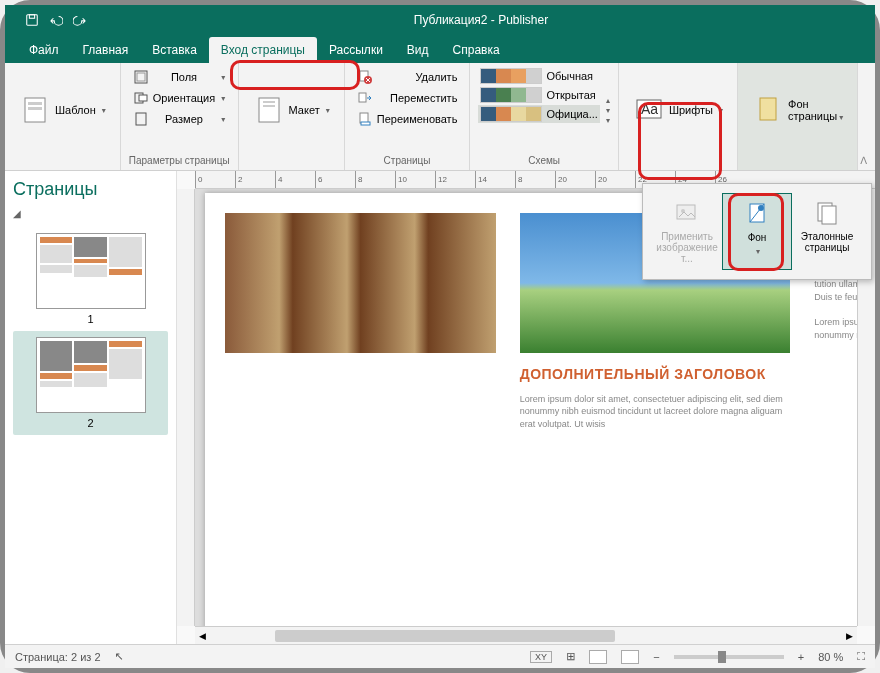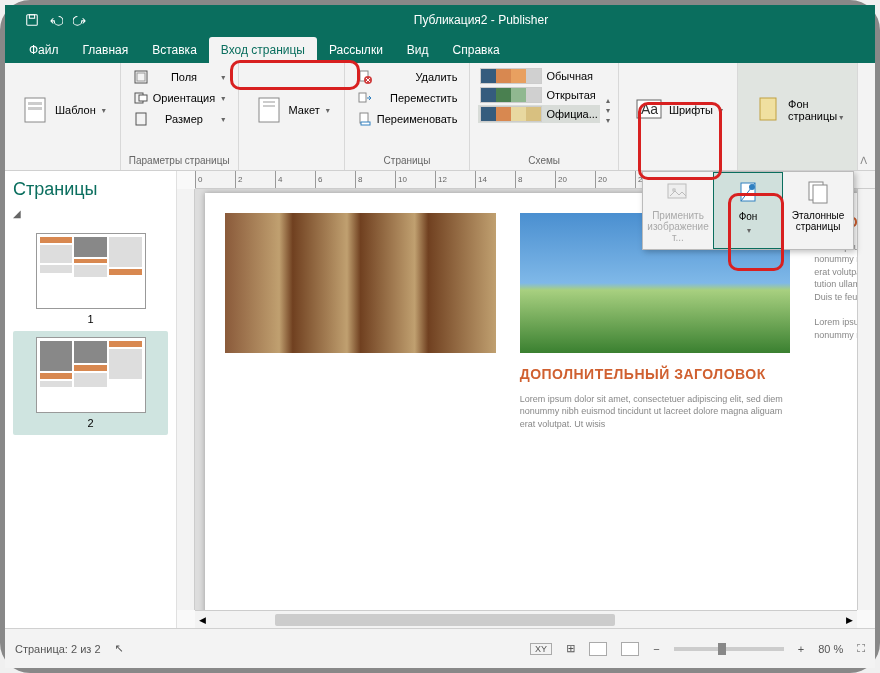--- a/index.html
+++ b/index.html
@@ -52,30 +52,30 @@
 .ruler-h { position:absolute; top:0; left:18px; right:0; height:18px; background:#f3f3f3; border-bottom:1px solid #ccc; display:flex; font-size:8px; color:#666; }
 .ruler-v { position:absolute; top:18px; left:0; width:18px; bottom:18px; background:#f3f3f3; border-right:1px solid #ccc; }
 .rtick { border-left:1px solid #999; padding-left:2px; width:40px; height:100%; display:flex; align-items:center; }
 .page-view { position:absolute; top:18px; left:18px; right:18px; bottom:18px; background:#ddd; overflow:hidden; }
 .page { position:absolute; top:4px; left:10px; width:900px; height:440px; background:#fff; box-shadow:0 0 6px rgba(0,0,0,.3); display:flex; padding:20px; gap:24px; }
 .pcol { flex:1; display:flex; flex-direction:column; font-size:9px; color:#888; line-height:1.4; }
 .pimg { width:100%; height:140px; margin-bottom:12px; background:#ccc; position:relative; overflow:hidden; }
 .ph2 { color:#d06030; font-size:14px; font-weight:600; letter-spacing:.5px; margin-bottom:8px; }
 .sky { position:absolute; inset:0; background:linear-gradient(#4a8fd0 0%,#7fb8e8 50%,#a8d080 55%,#3a8030 100%); }
 .library { position:absolute; inset:0; background:linear-gradient(90deg,#8a5a3a 0%,#c0a070 20%,#704020 25%,#c0a070 45%,#704020 50%,#c0a070 70%,#704020 75%,#c0a070 100%); }
-.dropdown { position:absolute; top:0px; left:465px; background:#f3f3f3; border:1px solid #bbb; box-shadow:2px 2px 6px rgba(0,0,0,.25); display:flex; padding:0; z-index:15; }
+.dropdown { position:absolute; top:12px; left:465px; background:#f3f3f3; border:1px solid #bbb; box-shadow:2px 2px 6px rgba(0,0,0,.25); display:flex; padding:9px; z-index:15; }
 .dd-btn { display:flex; flex-direction:column; align-items:center; padding:6px; font-size:10px; text-align:center; gap:4px; cursor:pointer; width:70px; }
 .dd-btn.sel { background:#d0e0dc; border:1px solid #0a6e5e; }
 .dd-btn.disabled { color:#aaa; }
 .dd-icon { width:28px; height:28px; }
 .dd-footer { position:absolute; bottom:-18px; left:0; right:0; text-align:center; font-size:10px; color:#666; background:#f3f3f3; padding:2px; border:1px solid #bbb; border-top:none; }
 .scroll-h { position:absolute; bottom:0; left:18px; right:18px; height:18px; background:#f3f3f3; border-top:1px solid #ccc; display:flex; align-items:center; }
 .scroll-thumb { position:absolute; left:80px; width:340px; height:12px; top:3px; background:#ccc; border-radius:2px; }
 .scroll-v { position:absolute; right:0; top:18px; bottom:18px; width:18px; background:#f3f3f3; border-left:1px solid #ccc; }
-.statusbar { height:40px; background:#f3f3f3; border-top:1px solid #d0d0d0; display:flex; align-items:center; font-size:11px; color:#555; padding:0 10px; gap:14px; }
+.statusbar { height:24px; background:#f3f3f3; border-top:1px solid #d0d0d0; display:flex; align-items:center; font-size:11px; color:#555; padding:0 10px; gap:14px; }
 .status-spacer { flex:1; }
 .zoom-slider { width:110px; height:4px; background:#ccc; position:relative; }
 .zoom-thumb { position:absolute; left:44px; top:-4px; width:8px; height:12px; background:#888; }
 .view-btn { width:18px; height:14px; border:1px solid #aaa; background:#fff; cursor:pointer; }
 </style>
 </head>
 <body>
 
 <div class="shell">
 <div class="window">

